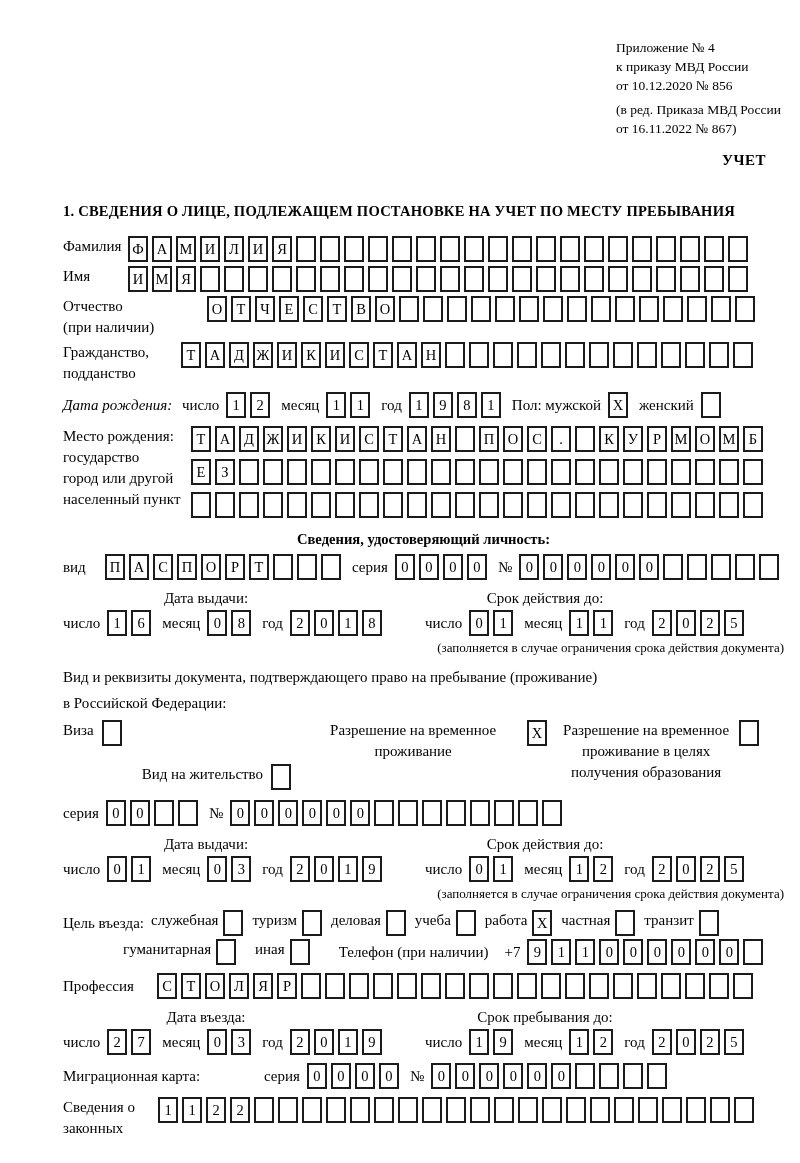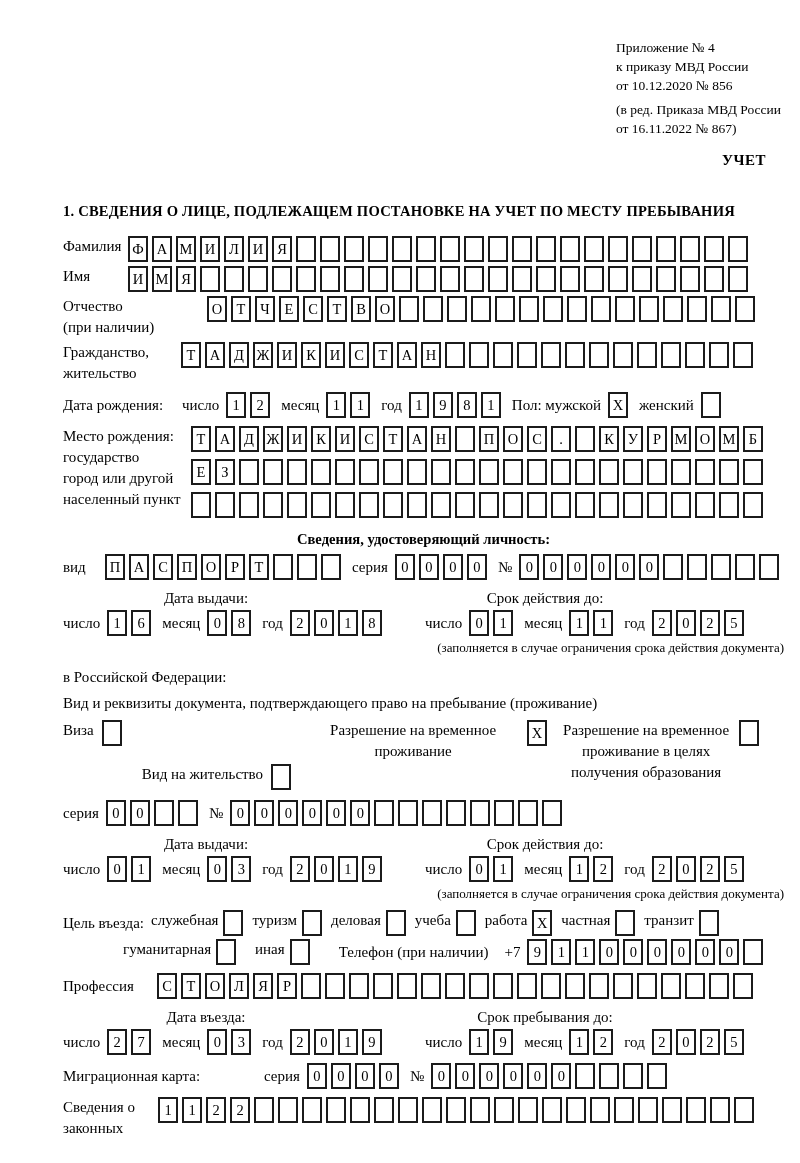--- a/index.html
+++ b/index.html
@@ -18,21 +18,21 @@
   .title { text-align: center; font-weight: bold; font-size: 15.5px; line-height: 24px; margin-top: 20px; }
   .title-underline { display:inline-block; width: 55px; border-bottom: 2px solid #222; margin-left: 10px; vertical-align: baseline; }
   .section { font-weight: bold; font-size: 14.6px; margin-top: 34px; margin-bottom: 16px; letter-spacing: .2px; }
 
   
   .row { display: flex; align-items: flex-start; margin-bottom: 4px; }
   .lbl { flex: none; line-height: 21px; white-space: nowrap; }
   .lbl2 { display: block; }
   .w65 { width: 65px; } .w144 { width: 144px; } .w118 { width: 118px; }
   .w128 { width: 128px; } .w42 { width: 42px; } .w94 { width: 94px; }
-  .w95 { width: 95px; } .w112 { width: 112px; } .w194 { width: 194px; }
+  .w95 { width: 95px; } .w112 { width: 112px; font-style: italic; } .w194 { width: 194px; }
 
   .boxes { display: flex; flex-wrap: nowrap; }
   .cell {
     flex: none; width: 20px; height: 26px; border: 2px solid #1b1b1b;
     margin-right: 4px; text-align: center; line-height: 22px; font-size: 14.5px;
   }
   .stack { display: flex; flex-direction: column; }
   .stack .boxes { margin-bottom: 7px; }
 
   
@@ -175,21 +175,21 @@
         <span class="cell"></span>
         <span class="cell"></span>
         <span class="cell"></span>
         <span class="cell"></span>
       </div>
   </div>
 
   <div class="row">
     <div class="lbl w118">
       <span class="lbl2">Гражданство,</span>
-      <span class="lbl2">жительство</span>
+      <span class="lbl2">подданство</span>
     </div>
     <div class="boxes">
         <span class="cell">Т</span>
         <span class="cell">А</span>
         <span class="cell">Д</span>
         <span class="cell">Ж</span>
         <span class="cell">И</span>
         <span class="cell">К</span>
         <span class="cell">И</span>
         <span class="cell">С</span>
@@ -408,22 +408,22 @@
       <span class="boxes">
           <span class="cell">2</span>
           <span class="cell">0</span>
           <span class="cell">2</span>
           <span class="cell">5</span>
         </span>
     </div>
   </div>
   <div class="note">(заполняется в случае ограничения срока действия документа)</div>
 
+  <div class="intro">Вид и реквизиты документа, подтверждающего право на пребывание (проживание)</div>
   <div class="intro">в Российской Федерации:</div>
-  <div class="intro">Вид и реквизиты документа, подтверждающего право на пребывание (проживание)</div>
 
   <div class="row opts">
     <div class="opt">
       <span class="olbl">Виза</span>
       <span class="boxes">
           <span class="cell"></span>
         </span>
     </div>
     <div class="opt o2">
       <span class="olbl">Вид на жительство</span>

